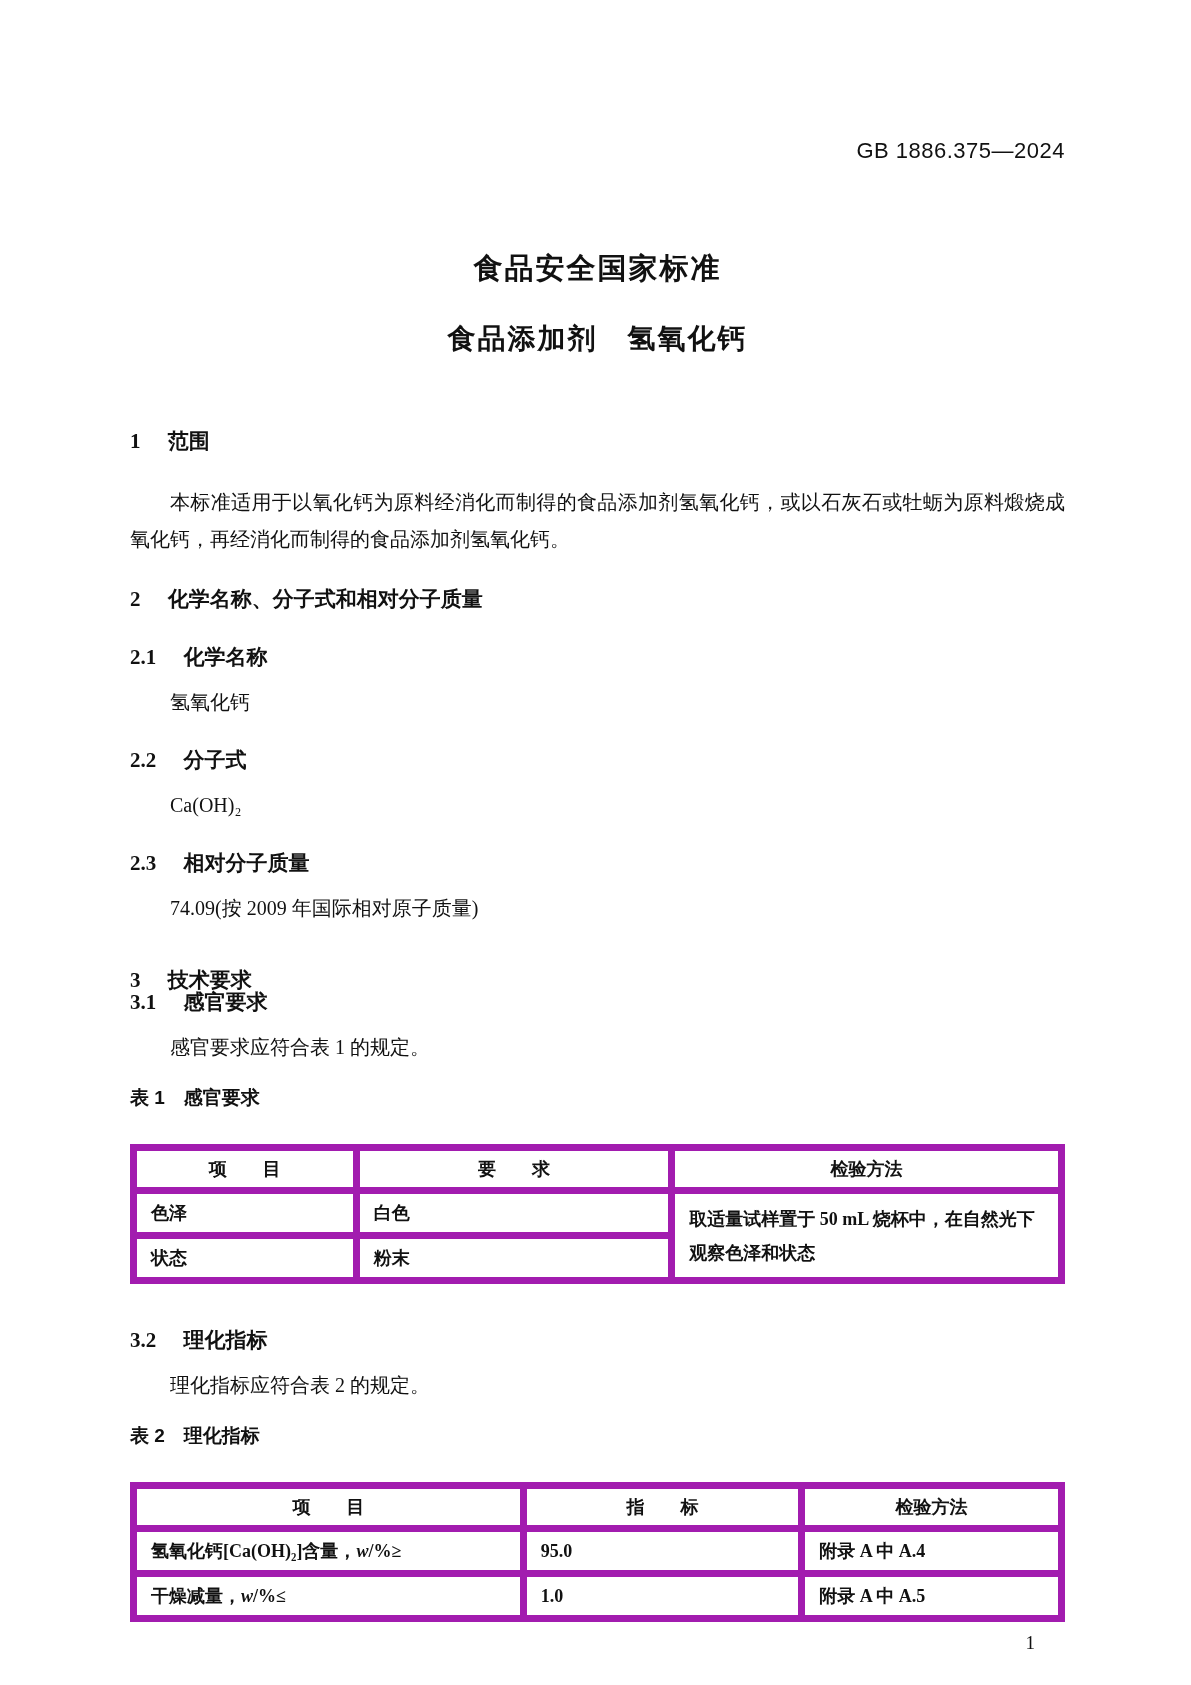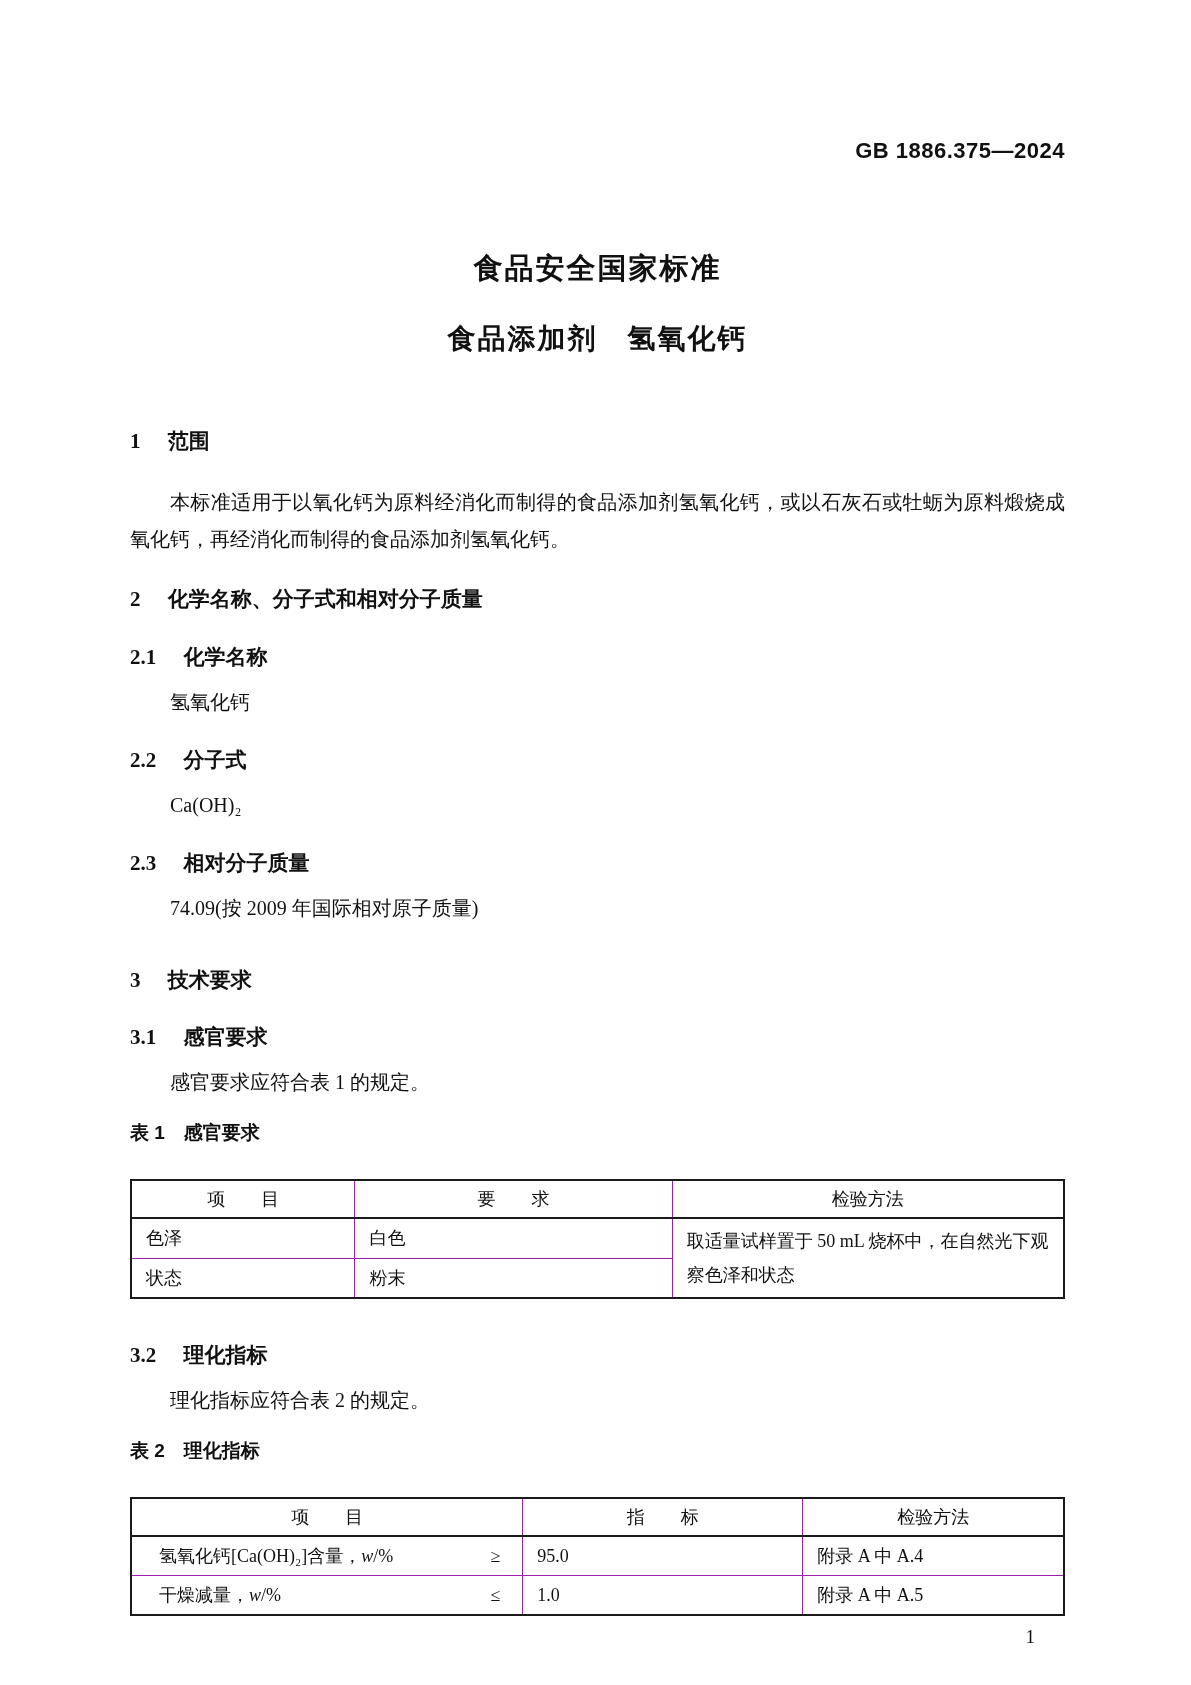--- a/index.html
+++ b/index.html
@@ -16,21 +16,21 @@
     color: #111;
     box-sizing: border-box;
     padding: 138px 126px 0 130px;
     font-family: "Liberation Serif", "DejaVu Serif", serif;
     font-size: 20px;
     overflow: hidden;
   }
   .doc-number {
     text-align: right;
     font-family: "Liberation Sans", "DejaVu Sans", sans-serif;
-    font-weight: bold;
+    font-weight: normal;
     font-size: 22px;
     letter-spacing: 0.5px;
     margin: 0;
   }
   .title-line1 {
     margin-top: 85px;
     text-align: center;
     font-family: "Liberation Sans", "DejaVu Sans", sans-serif;
     font-weight: bold;
     font-size: 29px;
@@ -50,21 +50,21 @@
     font-size: 21px;
     line-height: 22px;
   }
   .heading .h-num { margin-right: 1.3em; }
   .m-s1   { margin-top: 72px; }
   .m-para { margin-top: 32px; }
   .m-s2   { margin-top: 30px; }
   .m-sub  { margin-top: 36px; }
   .m-body { margin-top: 23px; }
   .m-s3   { margin-top: 50px; }
-  .m-s31  { margin-top: 35px; }
+  .m-s31  { }
   .m-cap  { margin-top: 27px; }
   .m-tbl  { margin-top: 33px; }
   .m-s32  { margin-top: 45px; }
   .para {
     text-indent: 2em;
     text-align: justify;
     line-height: 37px;
     font-size: 20px;
   }
   .body-line {
@@ -79,46 +79,44 @@
     font-size: 19px;
   }
   table.gbtable {
     width: 100%;
     border-collapse: collapse;
     table-layout: fixed;
     font-size: 18px;
   }
   table.gbtable th,
   table.gbtable td {
-    border: 1px solid #a21caf;
+    border: 7px solid #a21caf;
     padding: 5px 14px;
     vertical-align: middle;
-    font-weight: normal;
+    font-weight: bold;
   }
   table.gbtable { border: 2px solid #1a1a1a; }
   table.gbtable thead th {
     border-bottom: 2px solid #1a1a1a;
     text-align: center;
     height: 26px;
   }
   table.gbtable td { height: 28px; }
   td.method-cell {
     text-align: left;
     line-height: 34px;
     padding-left: 16px;
     border-radius: 11px;
   }
   td.item-cell {
     padding-left: 18px;
   }
   .item-row {
     display: flex;
-    justify-content: space-between;
     align-items: center;
-    margin-left: 13px;
   }
   .op { padding-right: 8px; }
   .var { font-style: italic; font-family: "Liberation Serif", "DejaVu Serif", serif; }
   td.center { }
   .page-number {
     margin-top: 10px;
     text-align: right;
     padding-right: 30px;
     font-size: 19px;
   }

